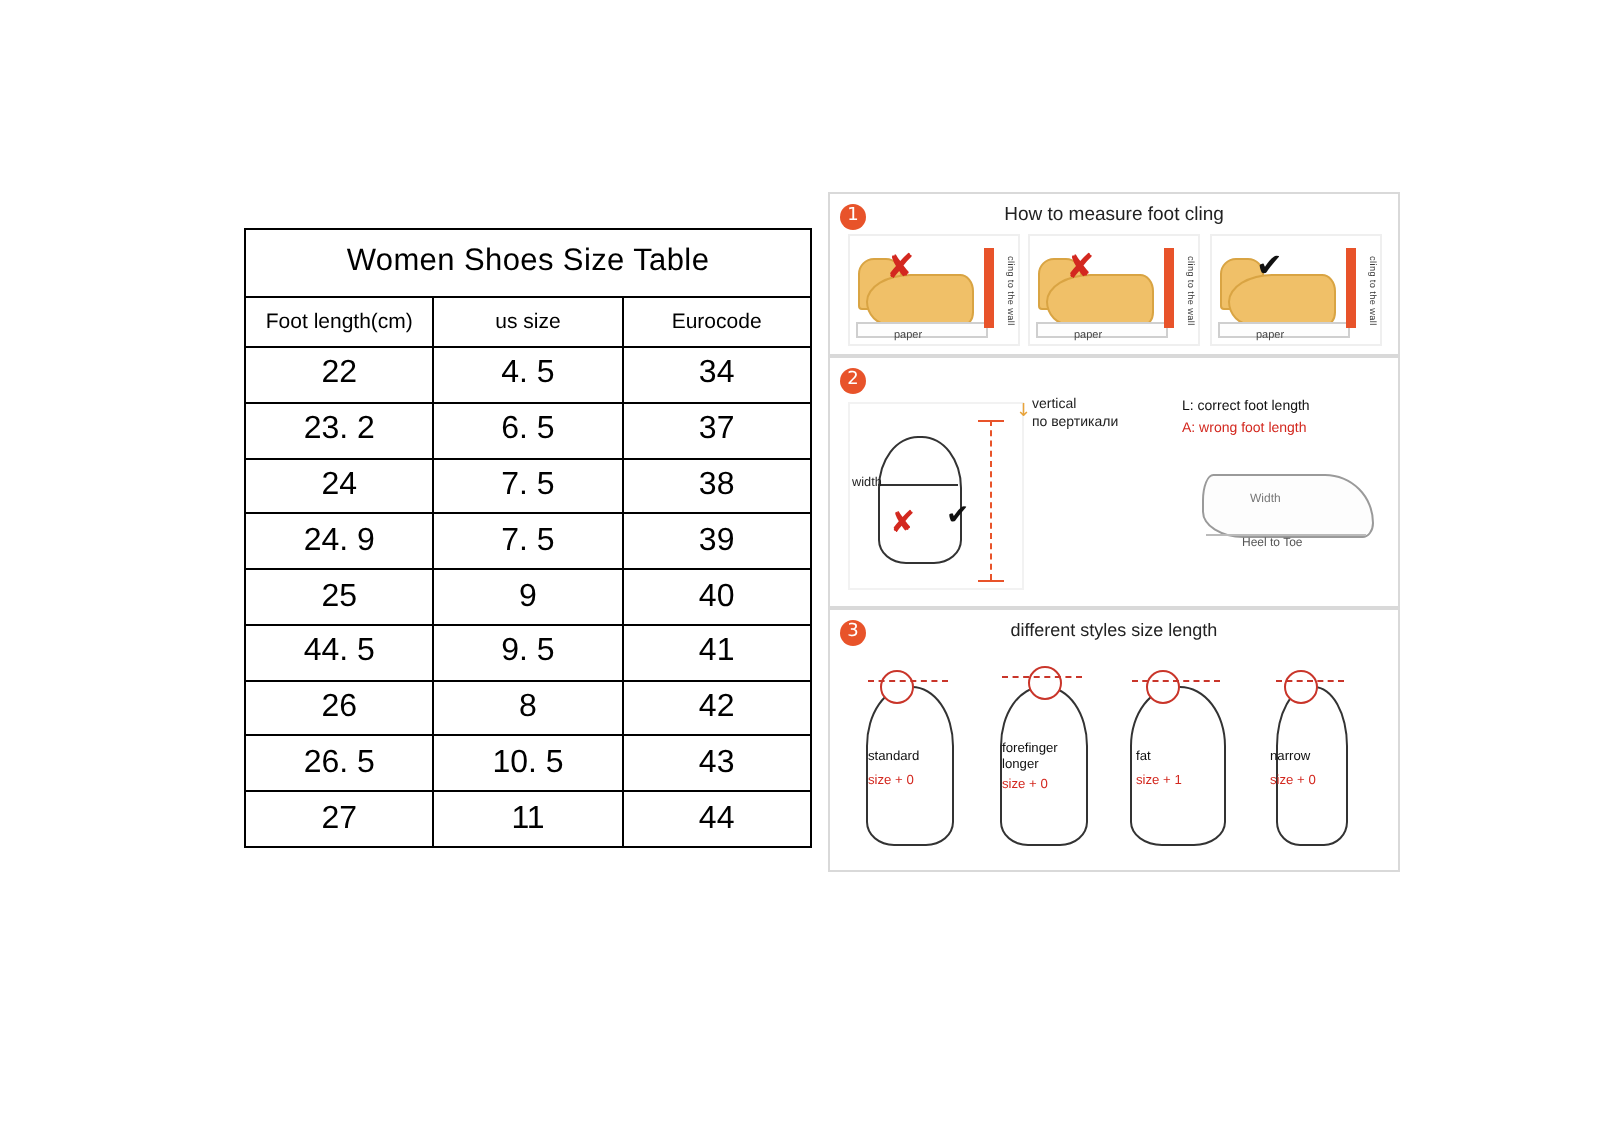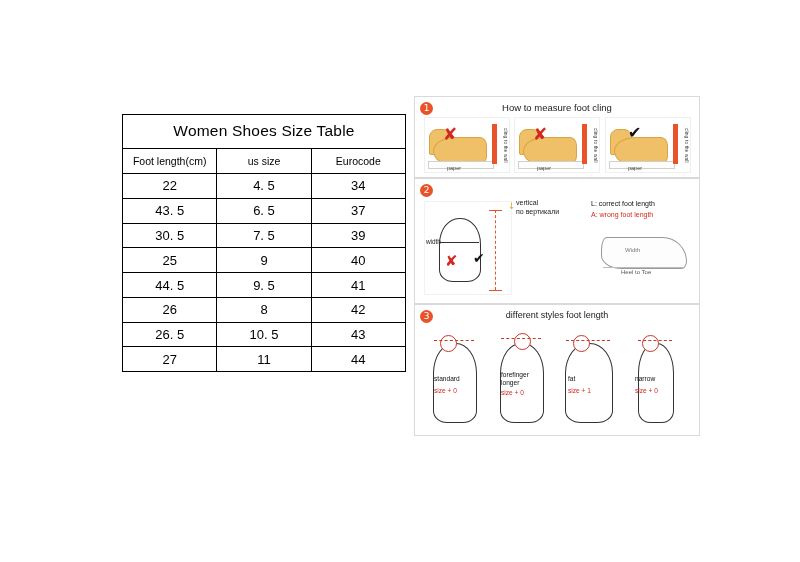--- a/index.html
+++ b/index.html
@@ -45,21 +45,21 @@
     font-weight: bold;
     padding: 7px 0 8px 0;
     letter-spacing: 0.2px;
   }
   .tbl-head td {
     font-size: 10.5px;
     font-weight: bold;
     padding: 6px 0 6px 0;
   }
   .tbl-body td {
-    font-size: 13px;
+    font-size: 16px;
     padding: 4.4px 0 4.4px 0;
   }
   .col-a { width: 99px; }
   .col-b { width: 98px; }
   .col-c { width: 87px; }
   .panel {
     position: absolute;
     border: 1px solid #d9d9d9;
     background: #fff;
     box-sizing: border-box;
@@ -345,26 +345,31 @@
           <td class="col-a">Foot length(cm)</td>
           <td class="col-b">us size</td>
           <td class="col-c">Eurocode</td>
         </tr>
         <tr class="tbl-body">
           <td>22</td>
           <td>4. 5</td>
           <td>34</td>
         </tr>
         <tr class="tbl-body">
-          <td>43. 5</td>
+          <td>23. 2</td>
           <td>6. 5</td>
           <td>37</td>
         </tr>
         <tr class="tbl-body">
-          <td>30. 5</td>
+          <td>24</td>
+          <td>7. 5</td>
+          <td>38</td>
+        </tr>
+        <tr class="tbl-body">
+          <td>24. 9</td>
           <td>7. 5</td>
           <td>39</td>
         </tr>
         <tr class="tbl-body">
           <td>25</td>
           <td>9</td>
           <td>40</td>
         </tr>
         <tr class="tbl-body">
           <td>44. 5</td>
@@ -455,21 +460,21 @@
         <div class="outline"></div>
         <div class="hlabel">Width</div>
         <div class="htline"></div>
         <div class="heel">Heel to Toe</div>
       </div>
     </div>
   </div>
 
   <div class="panel" id="panel3">
     <div class="step-badge mono-small">3</div>
-    <div class="panel-title small">different styles foot length</div>
+    <div class="panel-title small">different styles size length</div>
 
     <div class="p3-foot" id="p3a">
       <div class="p3-outline"></div>
       <div class="p3-toe" style="left:15px;"></div>
       <div class="p3-redline" style="top:9px;"></div>
       <div class="p3-lbl" style="top:44px;">standard</div>
       <div class="p3-size" style="top:56px;">size + 0</div>
     </div>
 
     <div class="p3-foot" id="p3b">

